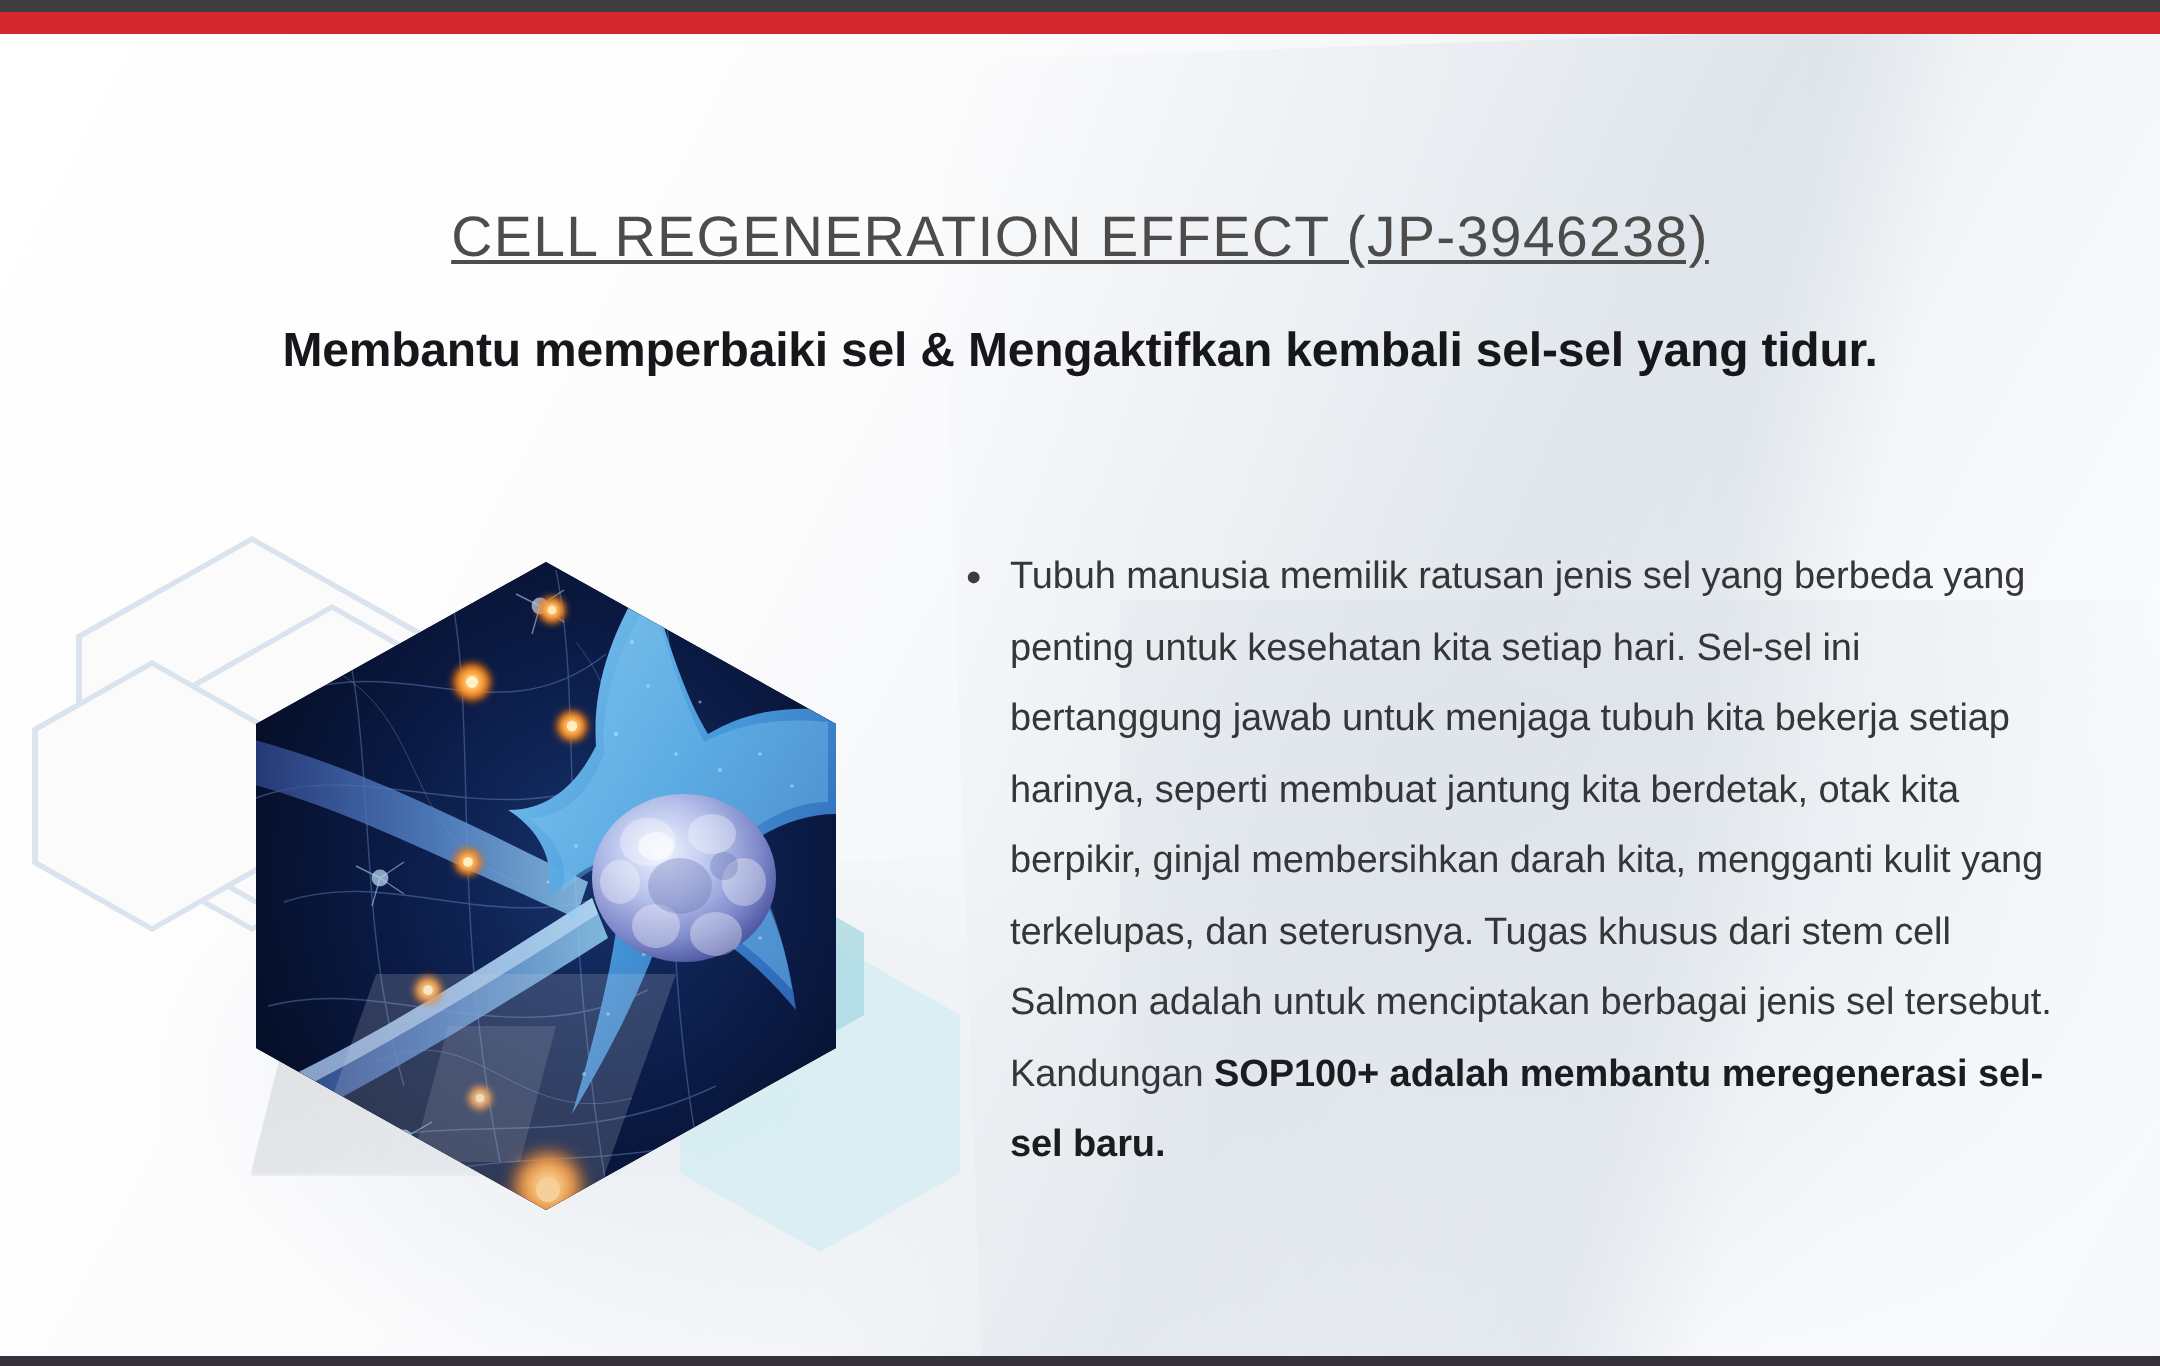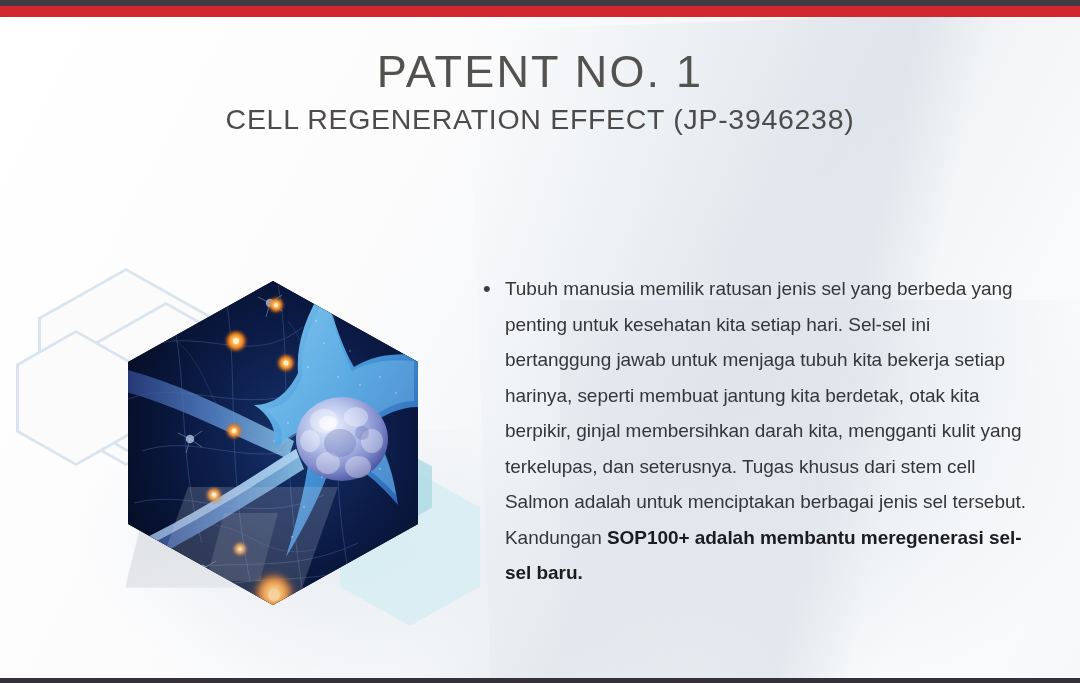--- a/index.html
+++ b/index.html
@@ -84,20 +84,21 @@
   .subtitle {
     position: absolute;
     left: 0; top: 103px;
     width: 1080px;
     text-align: center;
     font-size: 28.5px;
     letter-spacing: 0.7px;
     font-weight: 400;
     color: #4e4c4a;
     white-space: nowrap;
+    text-decoration: underline;
   }
   .tagline {
     position: absolute;
     left: 0; top: 162px;
     width: 1080px;
     text-align: center;
     font-size: 24px;
     font-weight: bold;
     color: #17161a;
     letter-spacing: -0.1px;
@@ -357,22 +358,22 @@
           <circle cx="146" cy="312" r="20" fill="url(#glowG)" filter="url(#blurMd)"></circle>
           <circle cx="146" cy="314" r="6" fill="#ffd089"></circle>
         </g>
 
         <path d="M60,206 L210,206 L168,324 L18,324 Z" fill="#cfd4dc" opacity="0.20"></path>
         <path d="M96,232 L150,232 L132,300 L78,300 Z" fill="#b9bec8" opacity="0.18"></path>
       </svg>
     </div>
   </div>
 
-  <div class="title">PATENT NO. 1</div>
   <div class="subtitle">CELL REGENERATION EFFECT (JP-3946238)</div>
+  <div class="tagline">Membantu memperbaiki sel &amp; Mengaktifkan kembali sel-sel yang tidur.</div>
 
   <div class="body-block">
     <div class="bullet-row">
       <div class="bullet-dot">•</div>
       <div class="bullet-text"><span>Tubuh manusia memilik ratusan jenis sel yang berbeda yang penting untuk kesehatan kita setiap hari. Sel-sel ini bertanggung jawab untuk menjaga tubuh kita bekerja setiap harinya, seperti membuat jantung kita berdetak, otak kita berpikir, ginjal membersihkan darah kita, mengganti kulit yang terkelupas, dan seterusnya. Tugas khusus dari stem cell Salmon adalah untuk menciptakan berbagai jenis sel tersebut. Kandungan </span><b>SOP100+ adalah membantu meregenerasi sel-sel baru.</b></div>
     </div>
   </div>
 
 </div>
 

